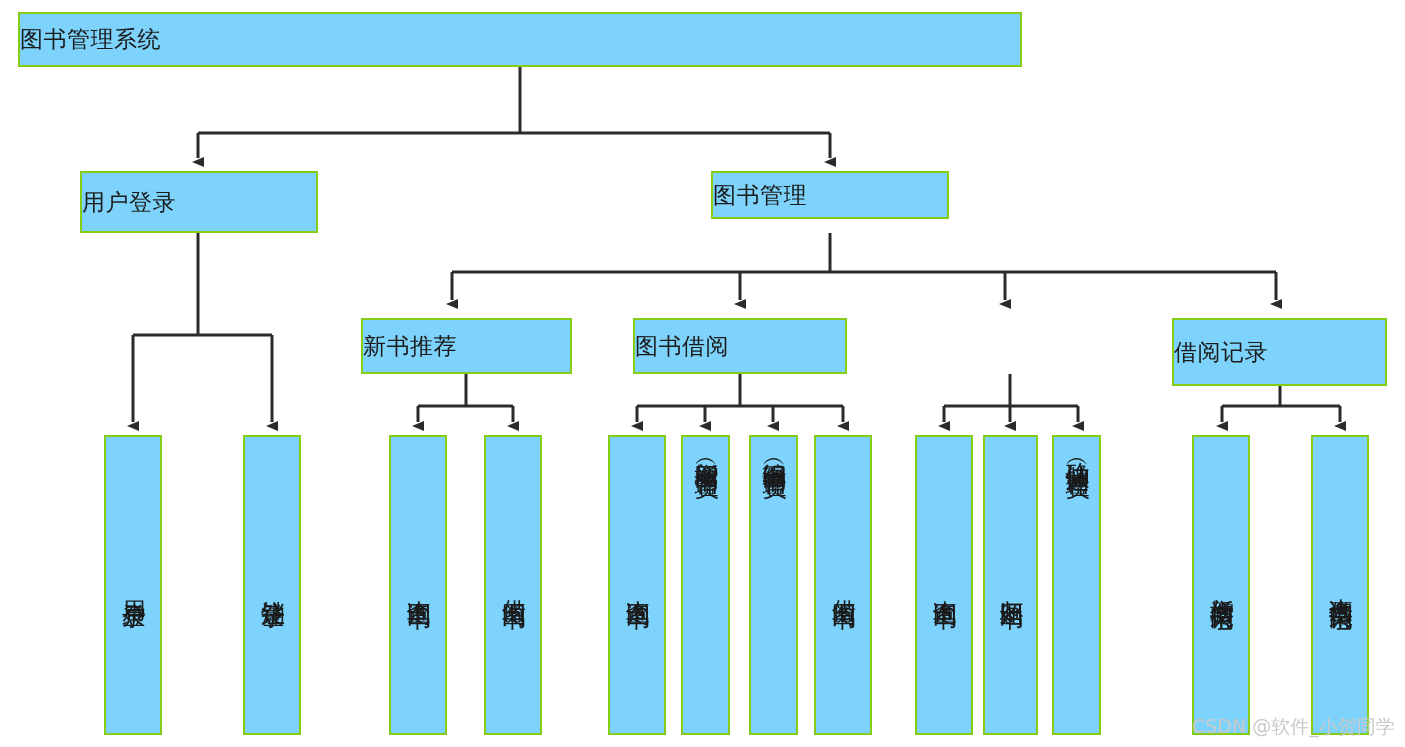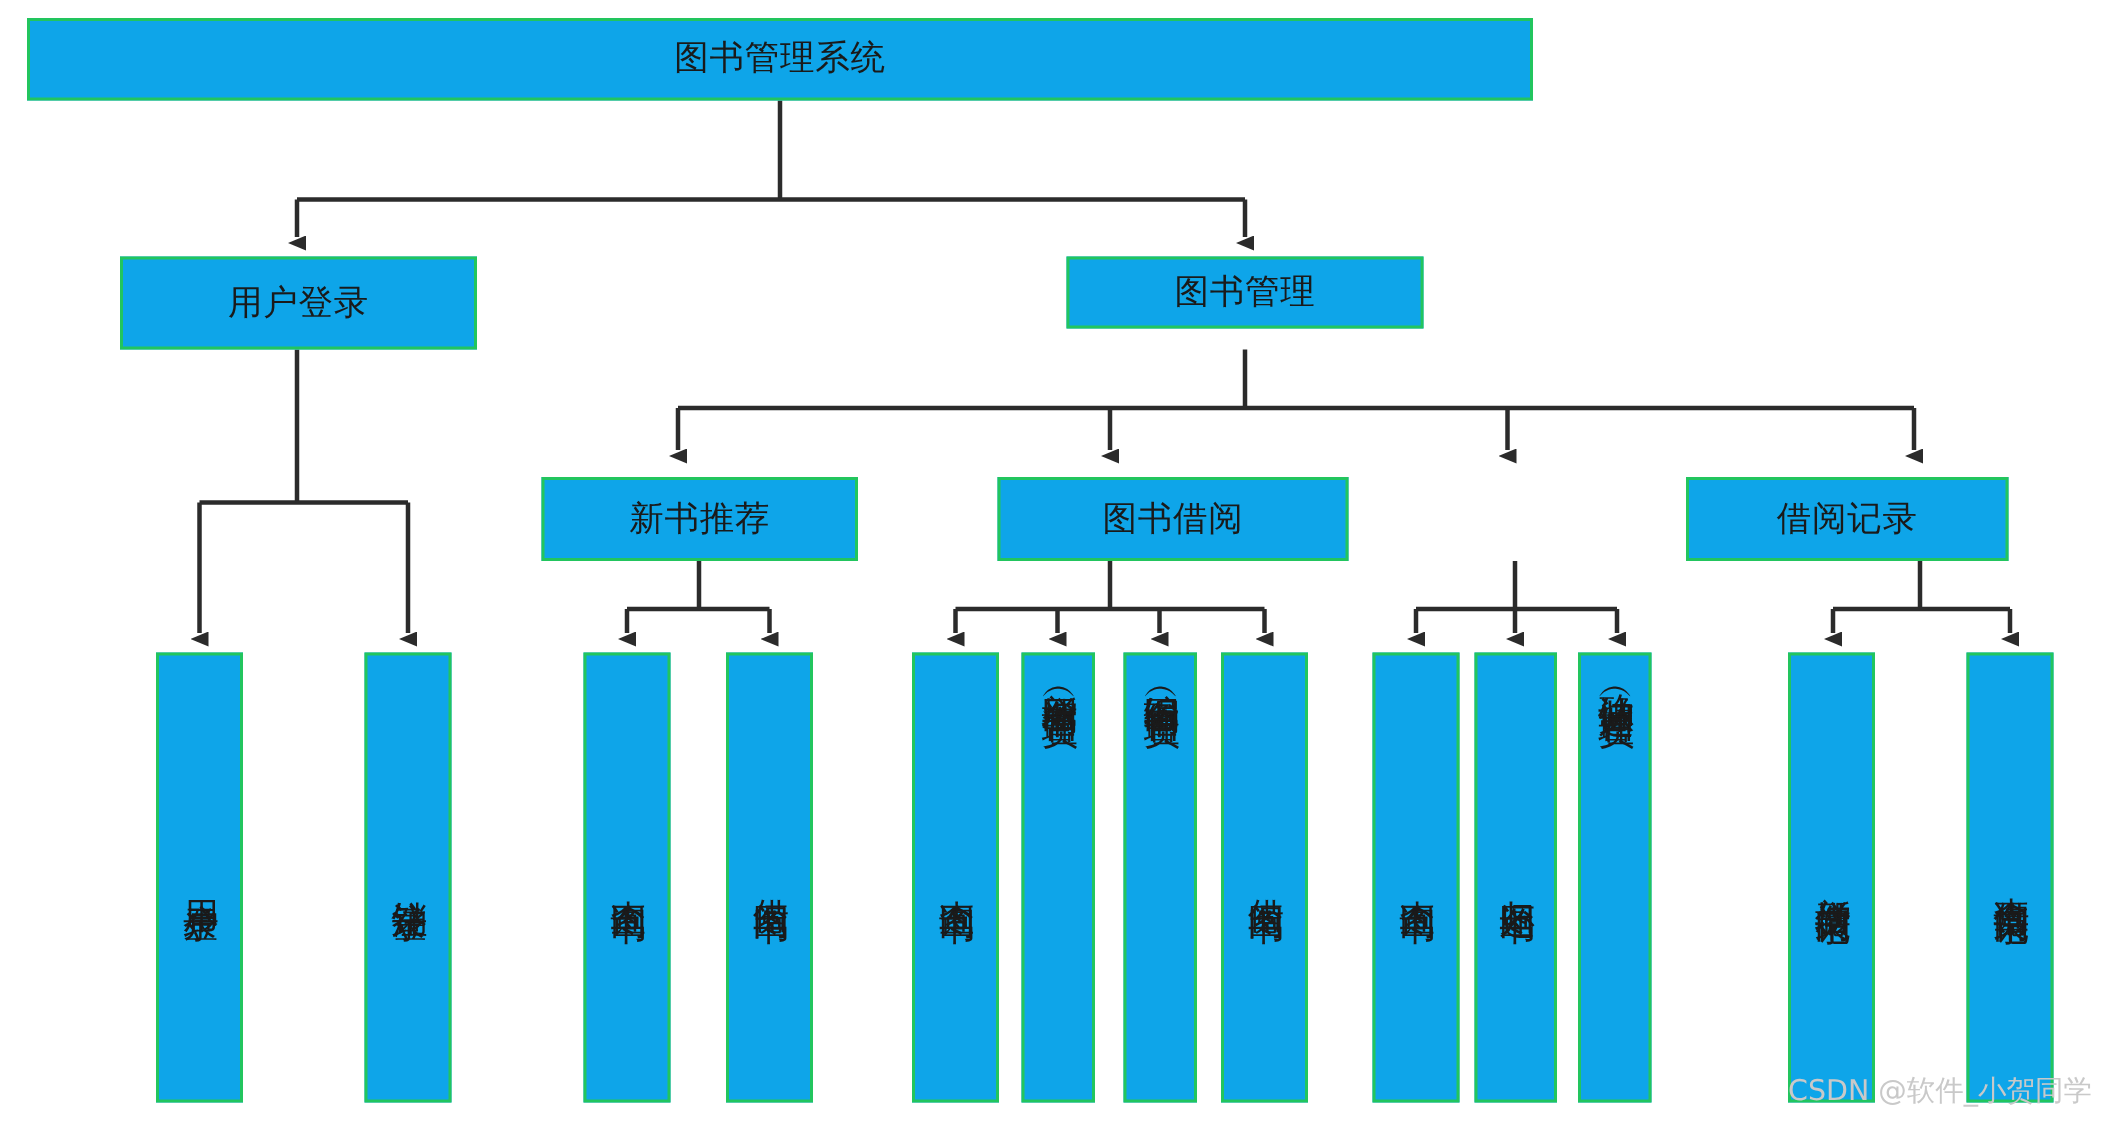--- a/index.html
+++ b/index.html
@@ -21,25 +21,25 @@
     position: absolute;
     left: 0;
     top: 0;
     width: 1405px;
     height: 747px;
     pointer-events: none;
   }
   .node {
     position: absolute;
     box-sizing: border-box;
-    border: 2px solid #22c55e;
-    background: #0ea5e9;
+    border: 2px solid #84cc16;
+    background: #7dd3fc;
     display: flex;
     align-items: center;
-    justify-content: center;
+    justify-content: flex-start;
     color: #1a1a1a;
   }
   .node .label {
     display: block;
     text-align: center;
     line-height: 1.08;
     letter-spacing: 0.5px;
   }
   .node.horizontal .label {
     writing-mode: horizontal-tb;
@@ -132,26 +132,26 @@
   </div>
 
   <div class="node horizontal" style="left:711px; top:171px; width:238px; height:48px;">
     <span class="label">图书管理</span>
   </div>
 
   <div class="node horizontal" style="left:361px; top:318px; width:211px; height:56px;">
     <span class="label">新书推荐</span>
   </div>
 
-  <div class="node horizontal" style="left:633px; top:318px; width:234px; height:56px;margin-left:32px;">
+  <div class="node horizontal" style="left:633px; top:318px; width:214px; height:56px;">
     <span class="label">图书借阅</span>
   </div>
 
 
-  <div class="node horizontal" style="left:1124px; top:318px; width:215px; height:56px;">
+  <div class="node horizontal" style="left:1172px; top:318px; width:215px; height:68px;">
     <span class="label">借阅记录</span>
   </div>
 
   <div class="node vertical centered" style="left:104px; top:435px; width:58px; height:300px;">
     <span class="label">用户登录</span>
   </div>
 
   <div class="node vertical centered" style="left:243px; top:435px; width:58px; height:300px;">
     <span class="label">注销登录</span>
   </div>

